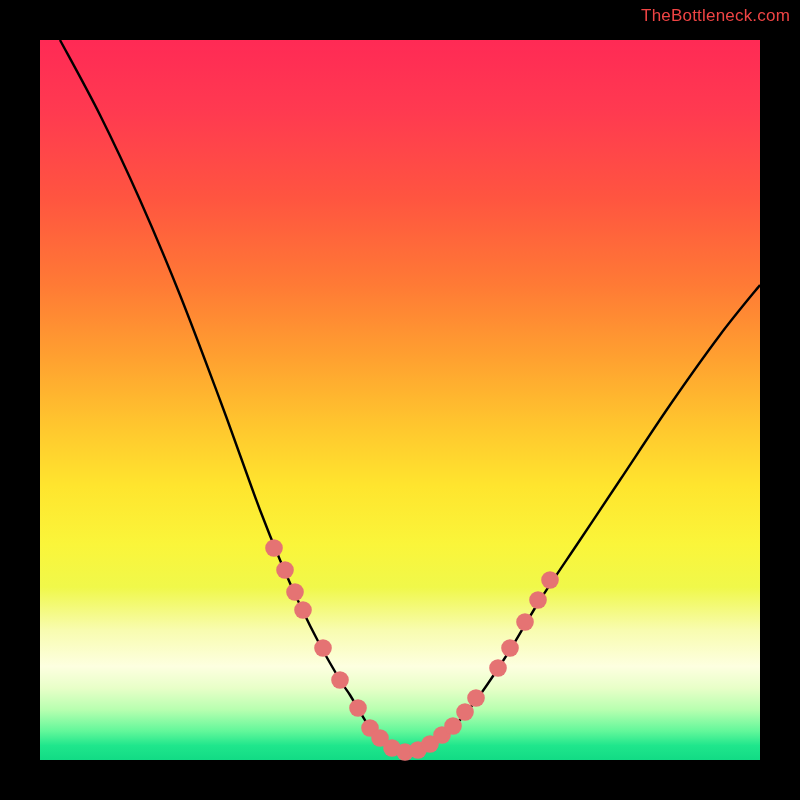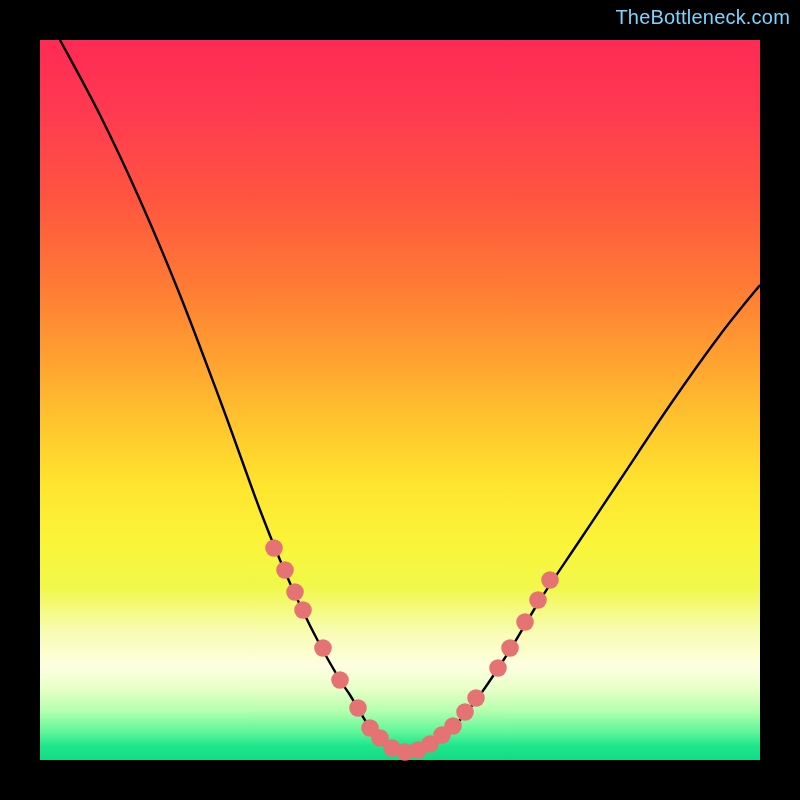--- a/index.html
+++ b/index.html
@@ -40,22 +40,22 @@
       #b8ffb0 93%,
       #62f79a 96%,
       #1fe68c 98%,
       #12db85 100%
     );
   }
   .watermark {
     position: absolute;
     top: 6px;
     right: 10px;
-    color: #7dd3fc;
-    font-size: 20px;
+    color: #ef4444;
+    font-size: 17px;
     font-weight: 500;
     letter-spacing: 0.2px;
     user-select: none;
   }
   svg.curve {
     position: absolute;
     left: 0;
     top: 0;
     width: 720px;
     height: 720px;

